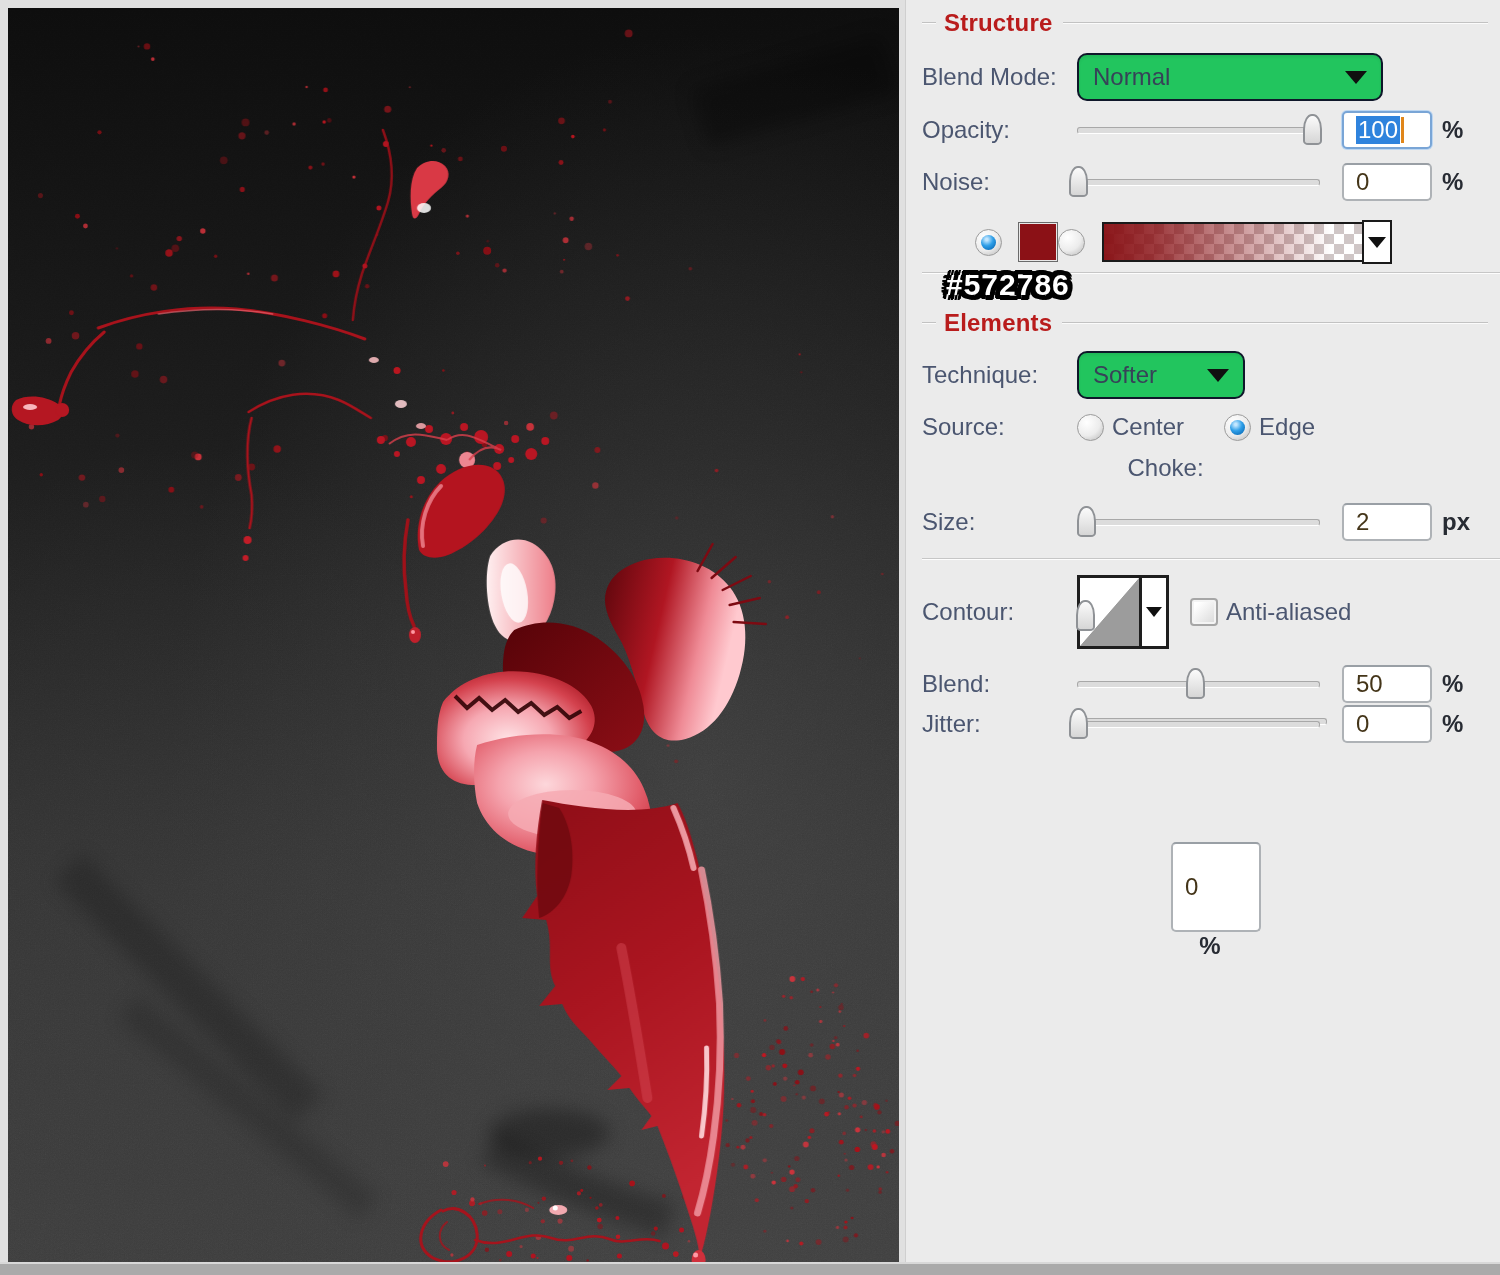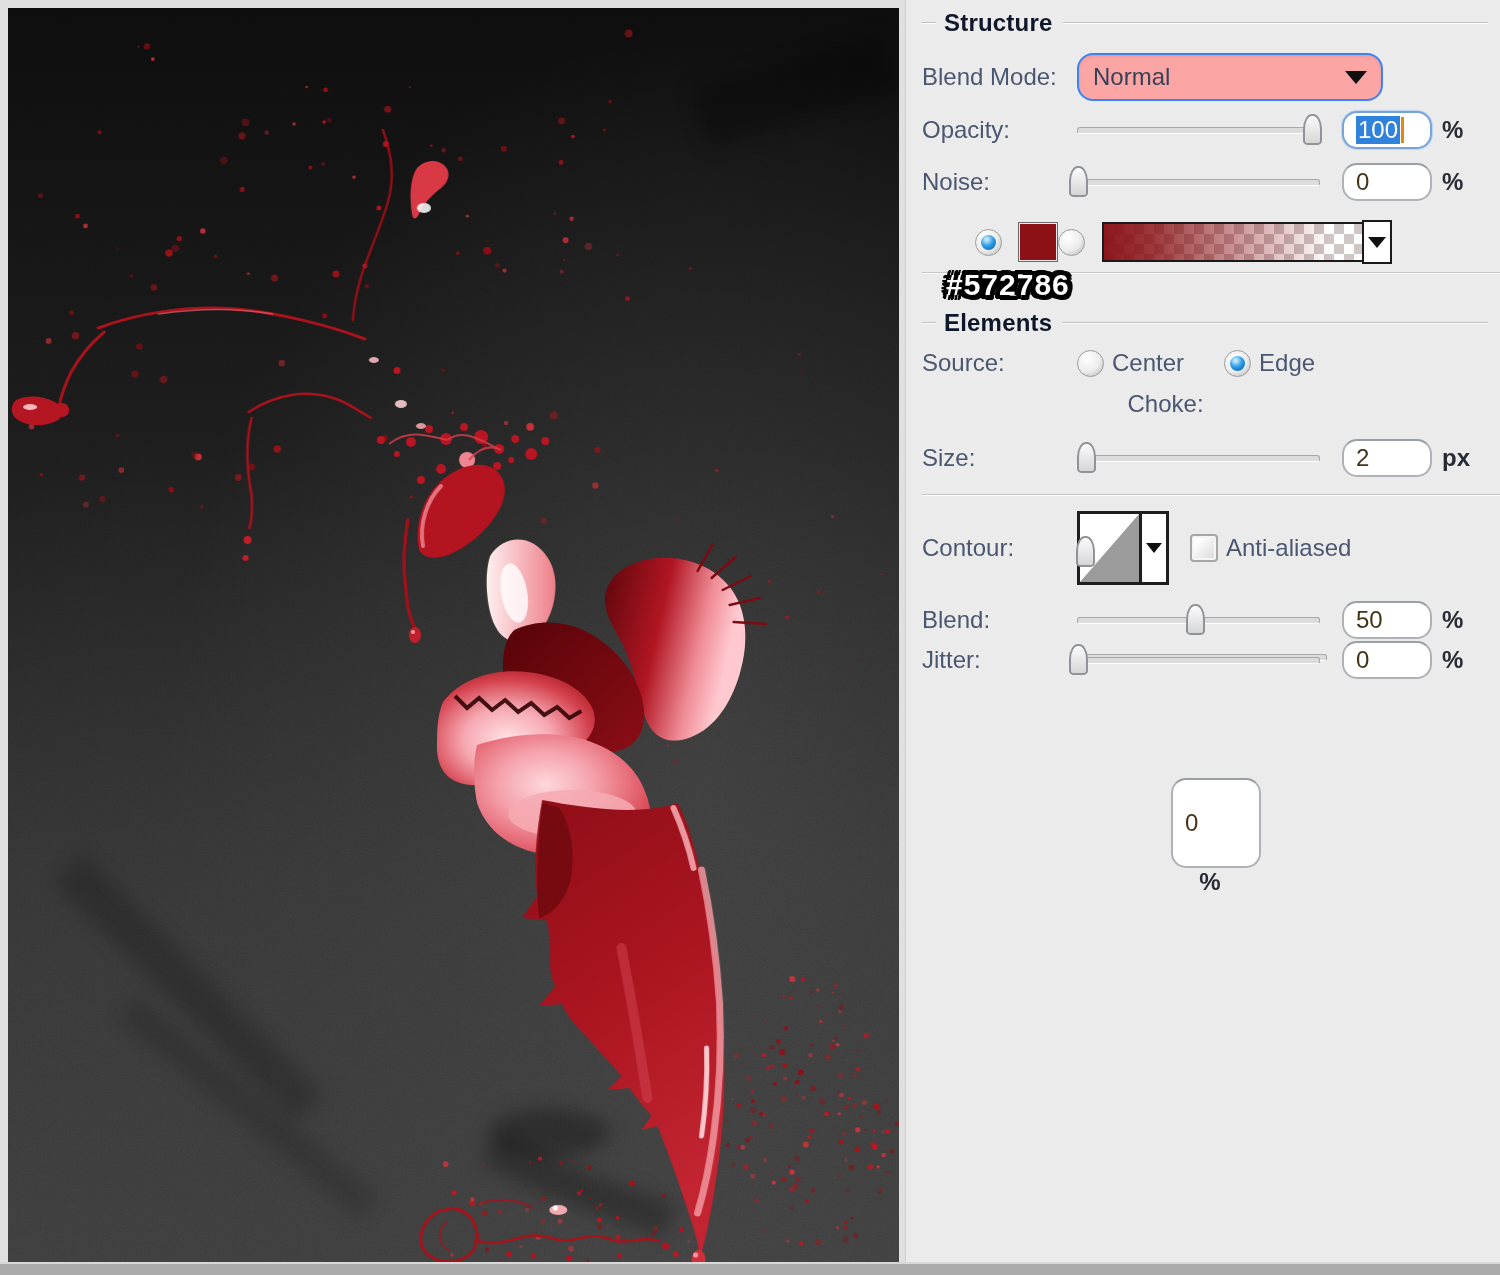--- a/index.html
+++ b/index.html
@@ -10,40 +10,40 @@
   .canvas-area svg{display:block;width:100%;height:100%;}
   
   .panel{position:absolute;left:905px;top:0;right:0;bottom:13px;background:#ebebeb;
          border-left:1px solid #cfcfcf;padding:10px 12px 0 16px;box-sizing:border-box;
          font-size:24px;color:#4b5670;}
   .sec-head{display:flex;align-items:center;height:26px;}
   .sec-head::before{content:'';width:14px;margin-right:8px;height:0;
       border-top:1px solid #c2c2c2;border-bottom:1px solid #fbfbfb;}
   .sec-head::after{content:'';flex:1;margin-left:10px;height:0;
       border-top:1px solid #c2c2c2;border-bottom:1px solid #fbfbfb;}
-  .sec-title{font-weight:bold;font-size:24px;color:#0f172a;letter-spacing:.2px;}
+  .sec-title{font-weight:bold;font-size:24px;color:#b91c1c;letter-spacing:.2px;}
   .divider{height:0;border-top:1px solid #c6c6c6;border-bottom:1px solid #fdfdfd;margin-right:-12px;}
   .row{display:flex;align-items:center;}
   .lbl{width:145px;margin-right:10px;flex:0 0 145px;font-weight:500;}
   
-  .dd{position:relative;height:48px;background:#fca5a5;border:2px solid #3b82f6;border-radius:16px;
+  .dd{position:relative;height:48px;background:#22c55e;border:2px solid #0f172a;border-radius:10px;
       display:flex;align-items:center;padding-left:14px;box-sizing:border-box;
       box-shadow:inset 0 2px 3px rgba(0,0,0,.07);color:#374258;}
   .dd .arr{position:absolute;right:14px;top:50%;margin-top:-6px;width:0;height:0;
       border-left:11px solid transparent;border-right:11px solid transparent;border-top:13px solid #101010;}
   
   .slider{position:relative;width:243px;height:34px;flex:0 0 243px;}
   .slider .track{position:absolute;left:0;right:0;top:50%;height:5px;margin-top:-3px;
       background:#dcdcdc;border:1px solid #a8a8a8;border-bottom-color:#fff;border-radius:3px;}
   .slider .thumb{position:absolute;top:1px;width:19px;height:31px;margin-left:-10px;
       background:linear-gradient(180deg,#fbfbfb,#d6d6d6);border:2px solid #8f9296;
       border-radius:9px 9px 5px 5px / 15px 15px 4px 4px;box-sizing:border-box;}
   
   .tinput{width:90px;height:38px;margin-left:22px;background:#fff;border:2px solid #aeb2b6;
-      border-top-color:#999fa5;border-radius:15px;display:flex;align-items:center;
+      border-top-color:#999fa5;border-radius:5px;display:flex;align-items:center;
       padding-left:12px;box-sizing:border-box;color:#443519;flex:0 0 90px;}
   .tinput.focus{border-color:#79a5d6;box-shadow:0 0 0 1px #bcd6f1;}
   .sel{background:#2f83dd;color:#fff;padding:0 2px;}
   .caret{width:3px;height:26px;background:#e0861a;margin-left:1px;}
   .unit{margin-left:10px;font-weight:700;color:#272b33;}
   
   .radio{width:27px;height:27px;border-radius:50%;flex:0 0 27px;box-sizing:border-box;
       background:radial-gradient(circle at 35% 30%,#ffffff,#ececec 55%,#cdcdcd 80%,#b6b6b6);
       border:1px solid #9b9b9b;}
   .radio.on::after{content:'';display:block;width:15px;height:15px;margin:5px;border-radius:50%;
@@ -604,20 +604,27 @@
         <span class="arr"></span>
       </div>
     </div>
 
     <div class="divider m-div1"></div>
 
     <div class="sec-head m-elem">
       <span class="sec-title">Elements</span>
     </div>
 
+    <div class="row m-tech">
+      <span class="lbl">Technique:</span>
+      <div class="dd" style="width:168px">
+        <span>Softer</span>
+        <span class="arr"></span>
+      </div>
+    </div>
 
     <div class="row m-src">
       <span class="lbl">Source:</span>
       <div class="radio"></div>
       <span class="rlabel">Center</span>
       <div class="radio on" style="margin-left:40px"></div>
       <span class="rlabel">Edge</span>
     </div>
 
     <div class="row m-choke">

